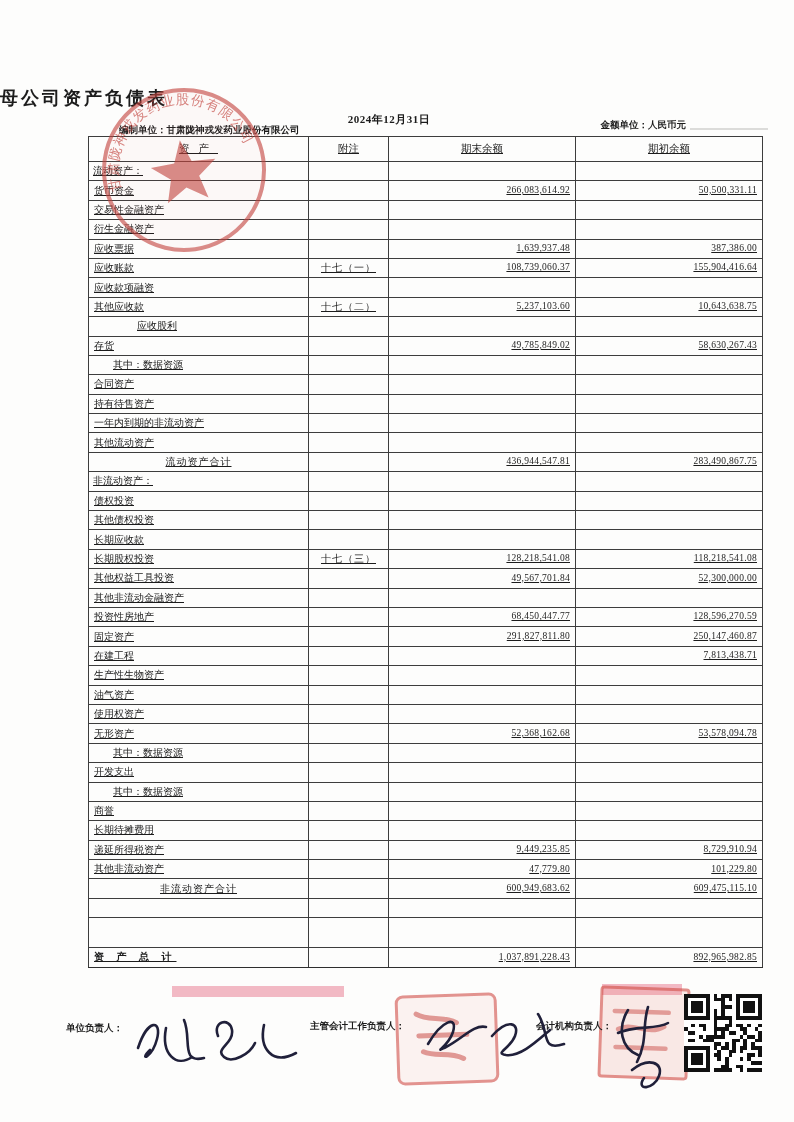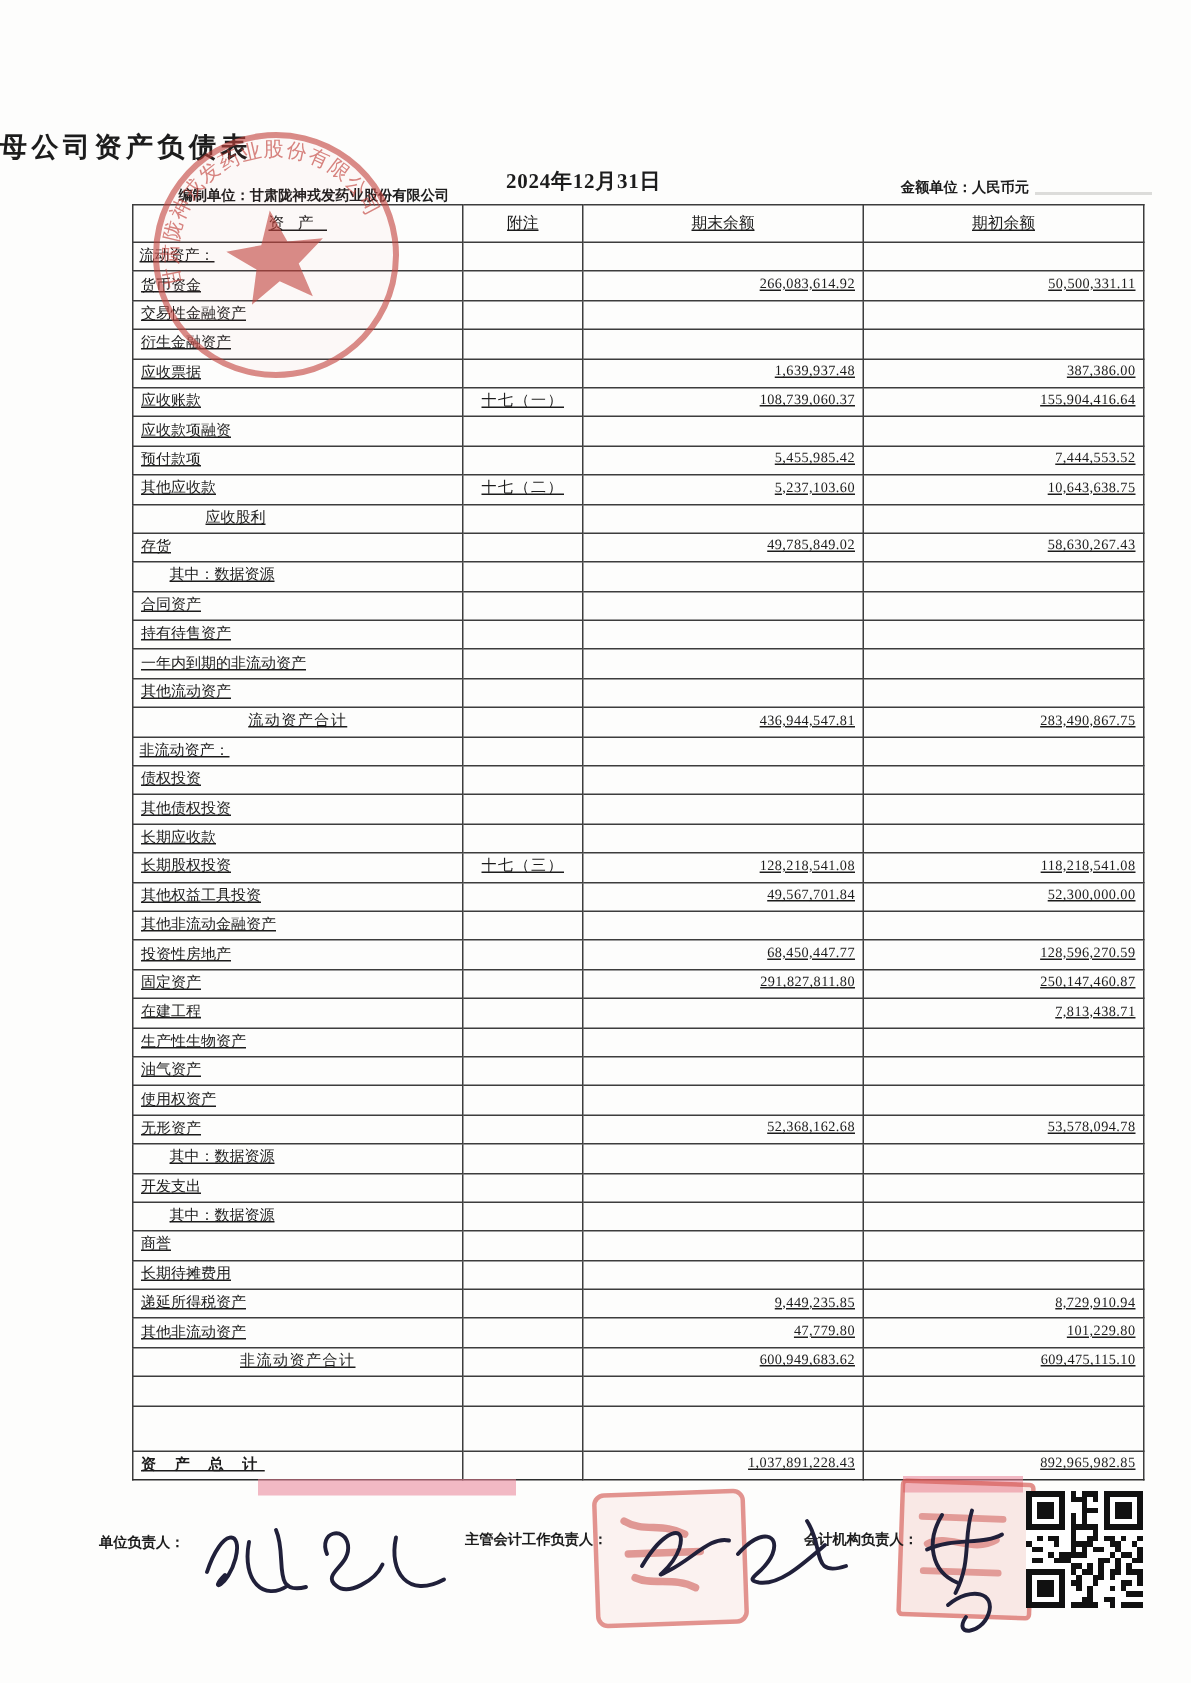--- a/index.html
+++ b/index.html
@@ -3,21 +3,21 @@
 <meta charset="utf-8">
 <style>
   html,body{margin:0;padding:0;}
   body{width:794px;height:1122px;background:#ffffff;position:relative;overflow:hidden;
        font-family:"Liberation Serif","DejaVu Serif",serif;color:#1c1c1c;}
   .page{position:absolute;inset:0;background:#fdfdfc;}
 
   .title{position:absolute;left:0;top:86px;width:778px;text-align:left;
          font-size:18px;font-weight:bold;letter-spacing:3px;}
   .date{position:absolute;left:0;top:112px;width:778px;text-align:center;
-        font-size:14px;font-weight:bold;letter-spacing:.5px;}
+        font-size:11px;font-weight:bold;letter-spacing:.5px;}
   .prepared{position:absolute;left:91px;top:124px;font-size:9.5px;font-weight:bold;margin-left:28px;}
   .currency{position:absolute;right:108px;top:119px;font-size:9.5px;font-weight:bold;}
   .artifact{position:absolute;left:690px;top:128px;width:78px;height:2px;background:#dcdcda;}
 
   .sheet{position:absolute;left:88px;top:136px;width:674px;}
   table{width:100%;border-collapse:collapse;table-layout:fixed;text-decoration:underline;}
   th,td{border:1px solid #3d3d3d;overflow:hidden;white-space:nowrap;}
   thead th{height:22px;font-size:10.5px;font-weight:normal;text-align:center;}
   th.h-asset{letter-spacing:9px;}
   tbody td{height:18.4px;font-size:10px;padding:0 5px;line-height:1;}
@@ -118,26 +118,20 @@
             <td class="c-label item">应收账款</td>
             <td class="c-note">十七（一）</td>
             <td class="c-num">108,739,060.37</td>
             <td class="c-num">155,904,416.64</td>
           </tr>
           <tr class="row-item">
             <td class="c-label item">应收款项融资</td>
             <td class="c-note"></td>
             <td class="c-num"></td>
             <td class="c-num"></td>
-          </tr>
-          <tr class="row-item">
-            <td class="c-label item">预付款项</td>
-            <td class="c-note"></td>
-            <td class="c-num">5,455,985.42</td>
-            <td class="c-num">7,444,553.52</td>
           </tr>
           <tr class="row-item">
             <td class="c-label item">其他应收款</td>
             <td class="c-note">十七（二）</td>
             <td class="c-num">5,237,103.60</td>
             <td class="c-num">10,643,638.75</td>
           </tr>
           <tr class="row-sub2">
             <td class="c-label sub2">应收股利</td>
             <td class="c-note"></td>

